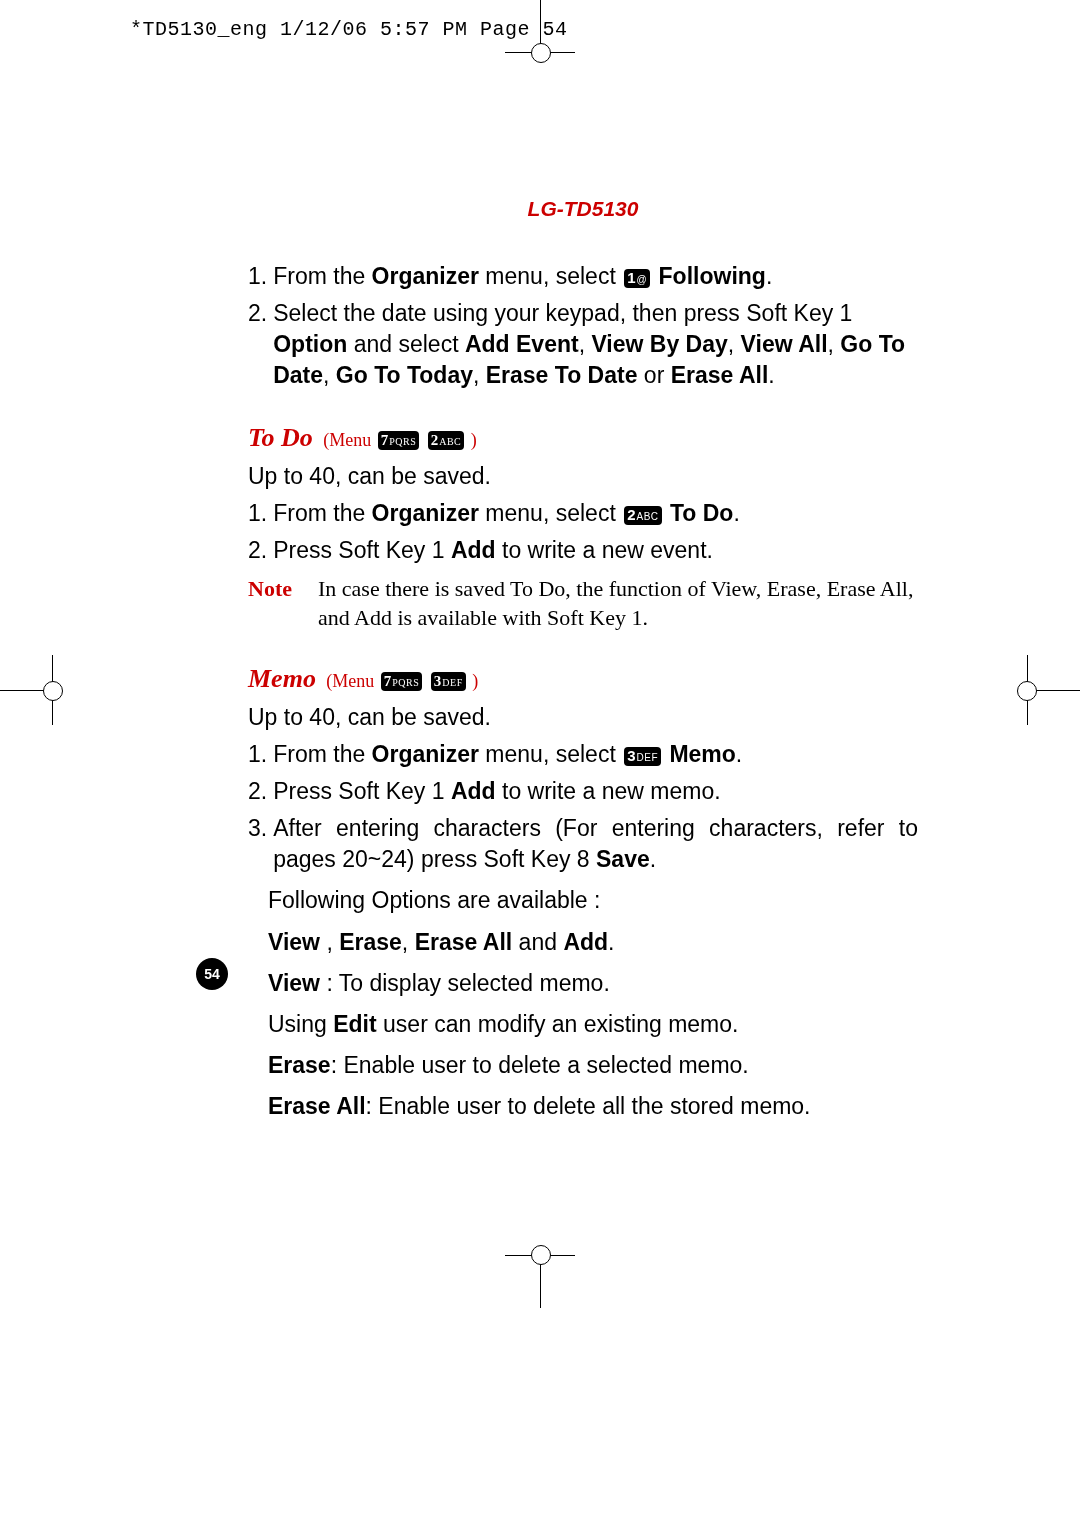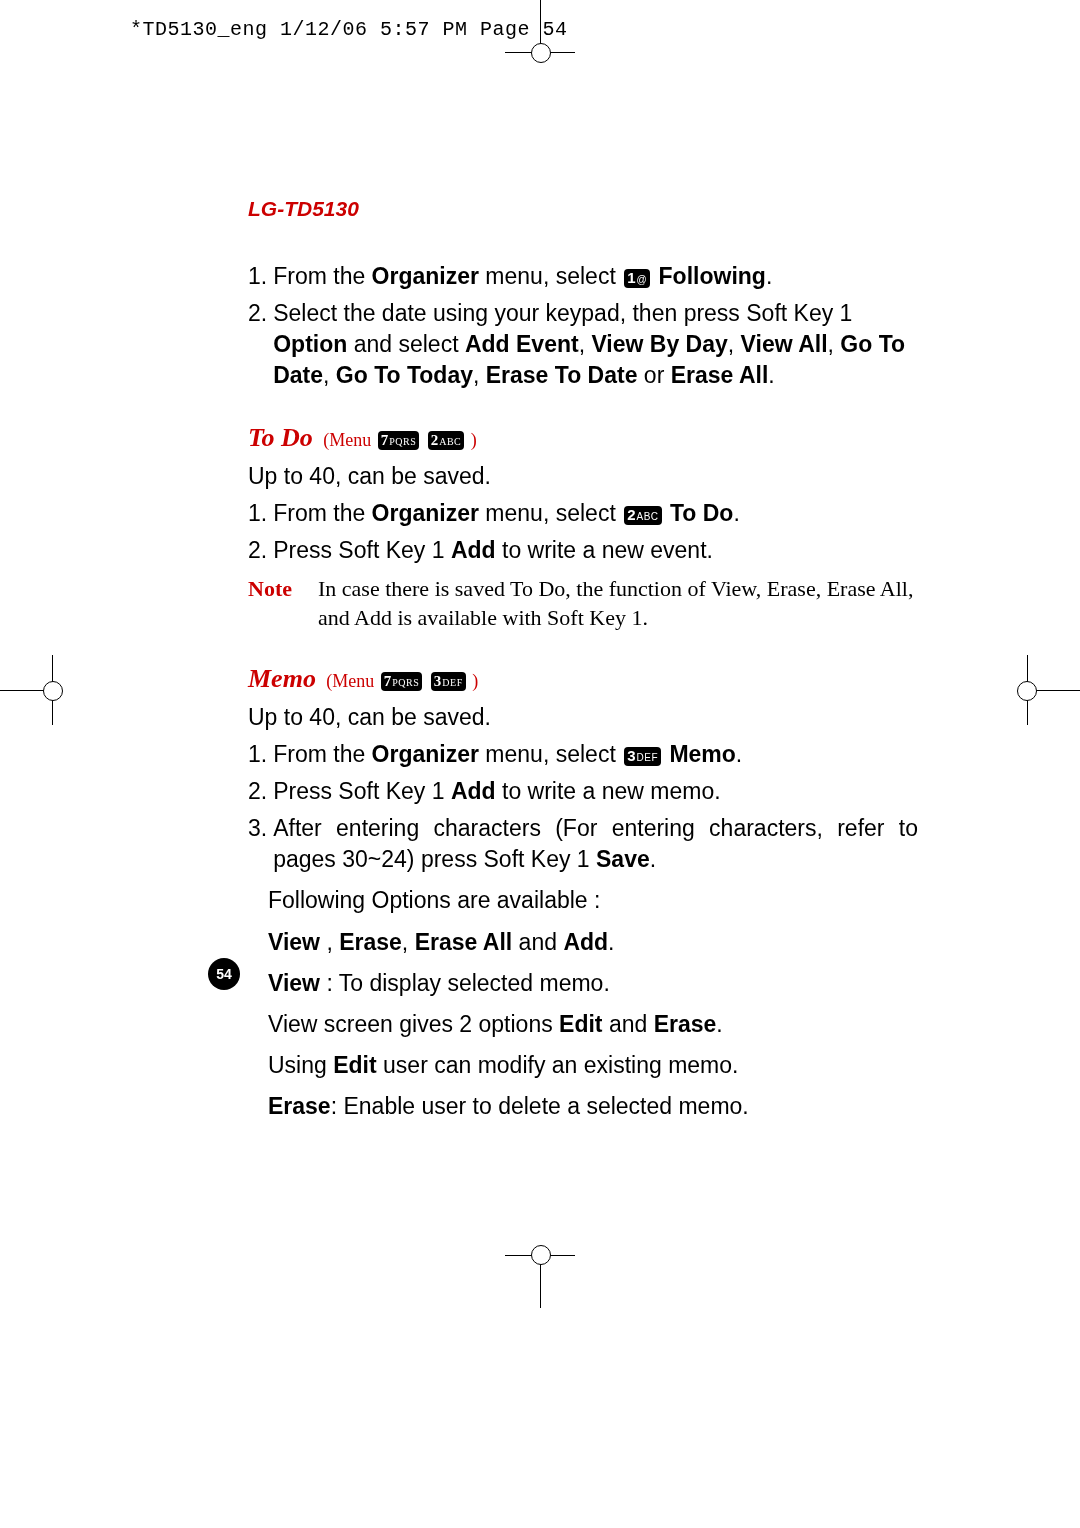--- a/index.html
+++ b/index.html
@@ -42,21 +42,21 @@
   
   .content {
     position: absolute;
     left: 248px;
     top: 195px;
     width: 670px;
     font-size: 23px;
     line-height: 1.35;
   }
   .model-label {
-    text-align: left;
+    text-align: center;
     font-style: italic;
     font-weight: bold;
     color: #c00;
     font-size: 21px;
     margin-bottom: 38px;
   }
   .section-title {
     color: #c00;
     font-weight: bold;
     font-style: italic;
@@ -108,21 +108,21 @@
     font-family: "Times New Roman", Times, serif;
     font-size: 22px;
     line-height: 1.35;
   }
   .note-label { color: #c00; font-weight: bold; flex: none; }
   .subhead { font-weight: bold; margin-top: 18px; }
   .indent-block { margin-left: 20px; }
   .indent-block p { margin: 10px 0; }
   .page-badge {
     position: absolute;
-    left: 208px;
+    left: 196px;
     bottom: 318px;
     width: 32px;
     height: 32px;
     border-radius: 50%;
     background: #000;
     color: #fff;
     font-size: 14px;
     font-weight: bold;
     display: flex;
     align-items: center;
@@ -220,38 +220,38 @@
       </li>
       <li>
         <span class="num">2.</span>
         <span class="txt">
           <span>Press Soft Key 1 </span><span class="bold">Add</span><span> to write a new memo.</span>
         </span>
       </li>
       <li>
         <span class="num">3.</span>
         <span class="txt txt-justify">
-          <span>After entering characters (For entering characters, refer to pages 30~24) press Soft Key 1 </span><span class="bold">Save</span><span>.</span>
+          <span>After entering characters (For entering characters, refer to pages 20~24) press Soft Key 8 </span><span class="bold">Save</span><span>.</span>
         </span>
       </li>
     </ol>
 
     <div class="indent-block">
       <p>Following Options are available :</p>
       <p>
         <span class="bold">View</span><span> , </span><span class="bold">Erase</span><span>, </span><span class="bold">Erase All</span><span> and </span><span class="bold">Add</span><span>.</span>
       </p>
       <p>
         <span class="bold">View</span><span> : To display selected memo.</span>
       </p>
       <p>
-        <span>View screen gives 2 options </span><span class="bold">Edit</span><span> and </span><span class="bold">Erase</span><span>.</span>
-      </p>
-      <p>
         <span>Using </span><span class="bold">Edit</span><span> user can modify an existing memo.</span>
       </p>
       <p>
         <span class="bold">Erase</span><span>: Enable user to delete a selected memo.</span>
+      </p>
+      <p class="txt-justify">
+        <span class="bold">Erase All</span><span>: Enable user to delete all the stored memo.</span>
       </p>
     </div>
 
   </div>
 </div>
 
 </body></html>

